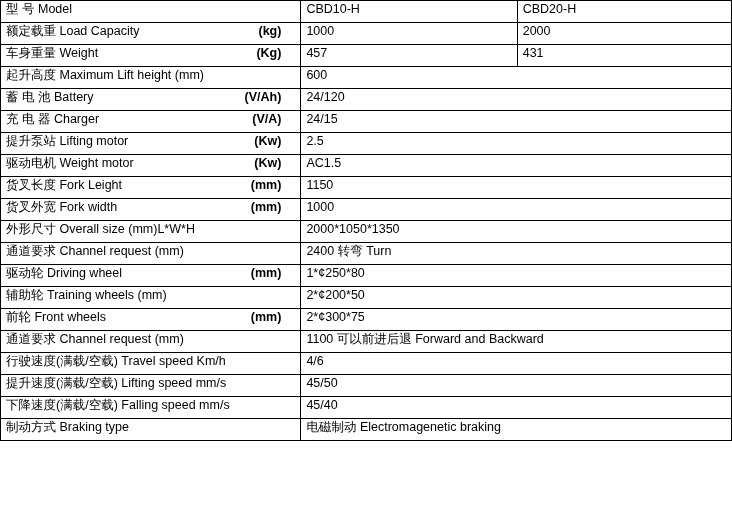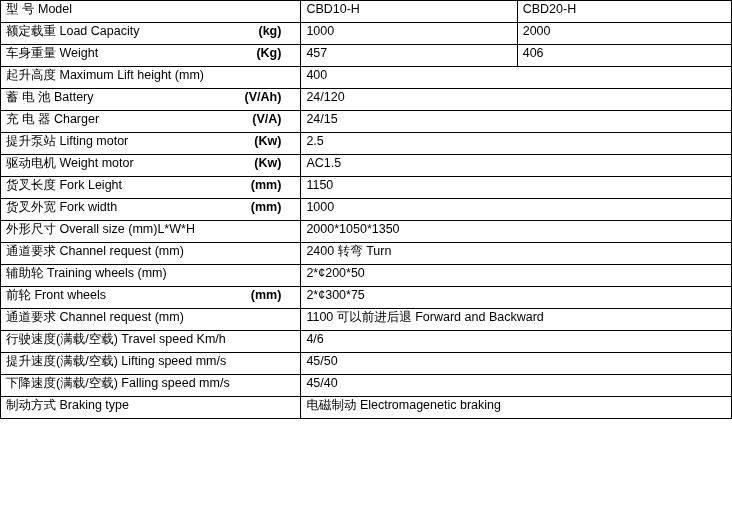--- a/index.html
+++ b/index.html
@@ -66,25 +66,25 @@
         <td class="val">CBD20-H</td>
       </tr>
       <tr>
         <td class="label-cell"><span class="lab-cn">额定载重</span> <span class="lab-en">Load Capacity</span><span class="unit">(kg)</span></td>
         <td class="val">1000</td>
         <td class="val">2000</td>
       </tr>
       <tr>
         <td class="label-cell"><span class="lab-cn">车身重量</span> <span class="lab-en">Weight</span><span class="unit">(Kg)</span></td>
         <td class="val">457</td>
-        <td class="val">406</td>
+        <td class="val">431</td>
       </tr>
       <tr>
         <td class="label-cell"><span class="lab-cn">起升高度</span> <span class="lab-en">Maximum Lift height (mm)</span></td>
-        <td class="val span-cell" colspan="2">400</td>
+        <td class="val span-cell" colspan="2">600</td>
       </tr>
       <tr>
         <td class="label-cell"><span class="lab-cn">蓄 电 池</span> <span class="lab-en">Battery</span><span class="unit">(V/Ah)</span></td>
         <td class="val span-cell" colspan="2">24/120</td>
       </tr>
       <tr>
         <td class="label-cell"><span class="lab-cn">充  电  器</span> <span class="lab-en">Charger</span><span class="unit">(V/A)</span></td>
         <td class="val span-cell" colspan="2">24/15</td>
       </tr>
       <tr>
@@ -105,20 +105,24 @@
       </tr>
       <tr>
         <td class="label-cell"><span class="lab-cn">外形尺寸</span> <span class="lab-en">Overall size (mm)L*W*H</span></td>
         <td class="val span-cell" colspan="2">2000*1050*1350</td>
       </tr>
       <tr>
         <td class="label-cell"><span class="lab-cn">通道要求</span> <span class="lab-en">Channel request  (mm)</span></td>
         <td class="val span-cell" colspan="2">2400 转弯 Turn</td>
       </tr>
       <tr>
+        <td class="label-cell"><span class="lab-cn">驱动轮</span> <span class="lab-en">Driving wheel</span><span class="unit">(mm)</span></td>
+        <td class="val span-cell" colspan="2">1*¢250*80</td>
+      </tr>
+      <tr>
         <td class="label-cell"><span class="lab-cn">辅助轮</span> <span class="lab-en">Training wheels (mm)</span></td>
         <td class="val span-cell" colspan="2">2*¢200*50</td>
       </tr>
       <tr>
         <td class="label-cell"><span class="lab-cn">前轮</span> <span class="lab-en">Front wheels</span><span class="unit">(mm)</span></td>
         <td class="val span-cell" colspan="2">2*¢300*75</td>
       </tr>
       <tr>
         <td class="label-cell"><span class="lab-cn">通道要求</span> <span class="lab-en">Channel request   (mm)</span></td>
         <td class="val span-cell" colspan="2">1100 可以前进后退 Forward and Backward</td>

